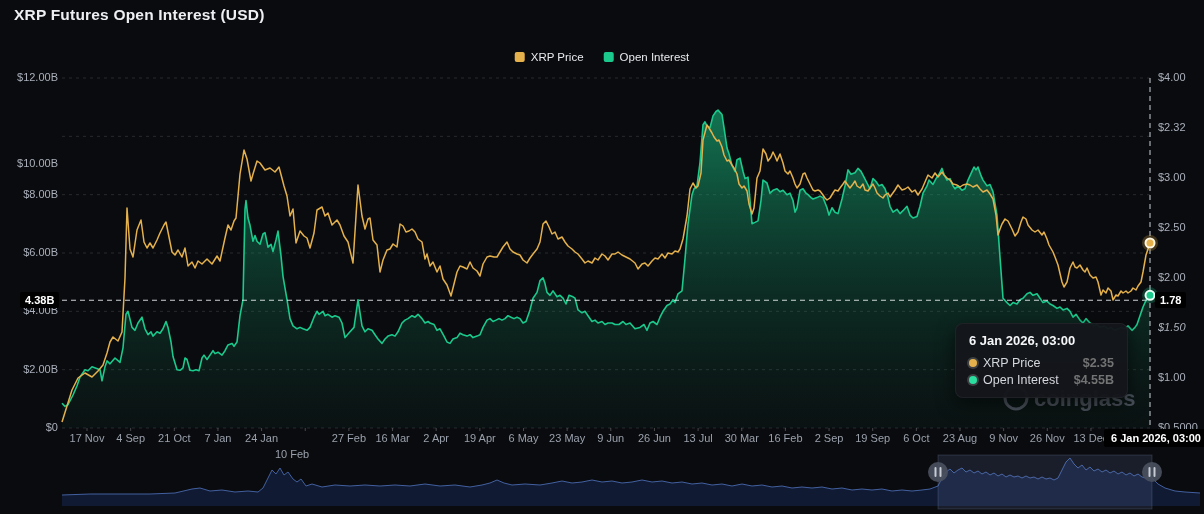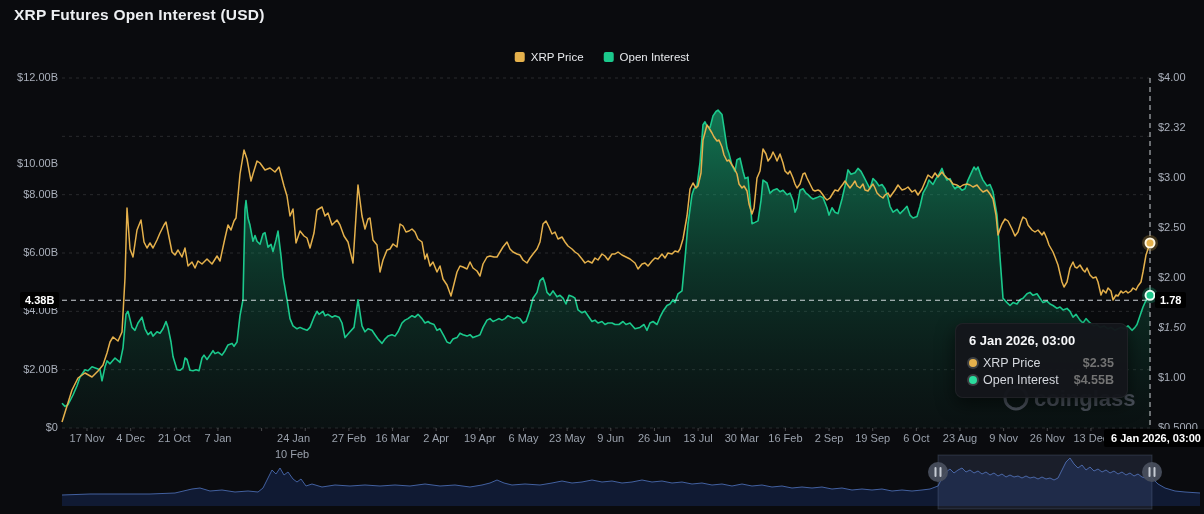--- a/index.html
+++ b/index.html
@@ -128,24 +128,24 @@
       <div class="ax-l" style="top: 421px;">$0</div>
       <div class="ax-r" style="top: 71px;">$4.00</div>
       <div class="ax-r" style="top: 121px;">$2.32</div>
       <div class="ax-r" style="top: 171px;">$3.00</div>
       <div class="ax-r" style="top: 221px;">$2.50</div>
       <div class="ax-r" style="top: 271px;">$2.00</div>
       <div class="ax-r" style="top: 321px; font-style: italic;">$1.50</div>
       <div class="ax-r" style="top: 371px;">$1.00</div>
       <div class="ax-r" style="top: 421px;">$0.5000</div>
       <div class="ax-x" style="left: 54px;">17 Nov</div>
-      <div class="ax-x" style="left: 97.65px;">4 Dec</div>
+      <div class="ax-x" style="left: 97.65px;">4 Sep</div>
       <div class="ax-x" style="left: 141.3px;">21 Oct</div>
       <div class="ax-x" style="left: 184.95px;">7 Jan</div>
-      <div class="ax-x" style="left: 228.6px; margin-left: 32px;">24 Jan</div>
+      <div class="ax-x" style="left: 228.6px;">24 Jan</div>
       <div class="ax-x" style="left: 259px; margin-top: 16px;">10 Feb</div>
       <div class="ax-x" style="left: 315.9px;">27 Feb</div>
       <div class="ax-x" style="left: 359.55px;">16 Mar</div>
       <div class="ax-x" style="left: 403.2px;">2 Apr</div>
       <div class="ax-x" style="left: 446.85px;">19 Apr</div>
       <div class="ax-x" style="left: 490.5px;">6 May</div>
       <div class="ax-x" style="left: 534.15px;">23 May</div>
       <div class="ax-x" style="left: 577.8px;">9 Jun</div>
       <div class="ax-x" style="left: 621.45px;">26 Jun</div>
       <div class="ax-x" style="left: 665.1px;">13 Jul</div>

